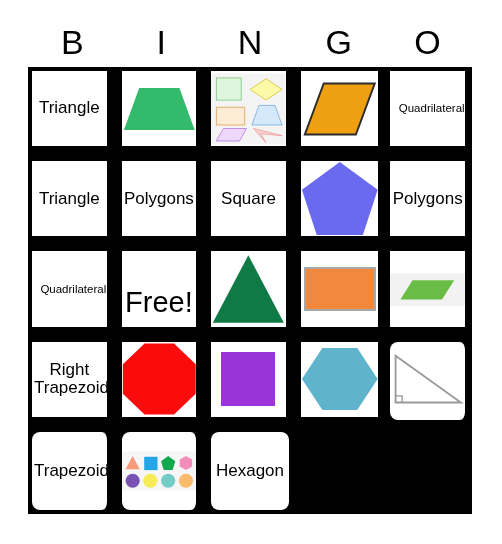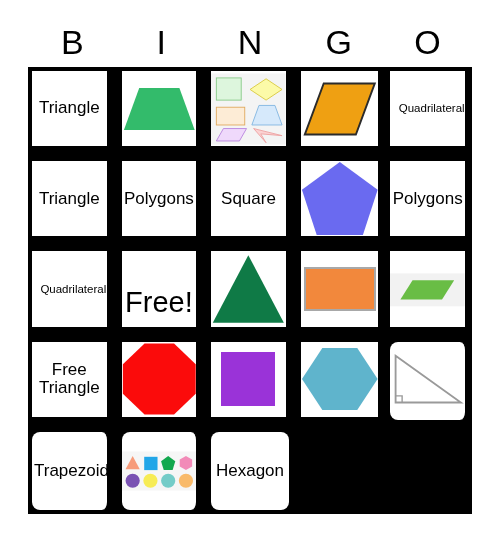--- a/index.html
+++ b/index.html
@@ -178,21 +178,21 @@
 
     <div class="cell">
       <div class="shape-wrap">
         <svg width="86" height="84" viewBox="0 0 86 84">
           <rect x="0" y="24" width="86" height="38" fill="#f2f2f2"></rect>
           <polygon points="26,32 74,32 60,54 12,54" fill="#69bd45"></polygon>
         </svg>
       </div>
     </div>
     <div class="cell">
-      <div class="cell-text t-normal">Free Triangle</div>
+      <div class="cell-text t-normal">Right Trapezoid</div>
     </div>
     <div class="cell">
       <div class="shape-wrap">
         <svg width="86" height="84" viewBox="0 0 86 84">
           <polygon points="26,1 60,1 85,25 85,59 60,83 26,83 1,59 1,25" fill="#fb0b0b"></polygon>
         </svg>
       </div>
     </div>
     <div class="cell">
       <div class="shape-wrap">

